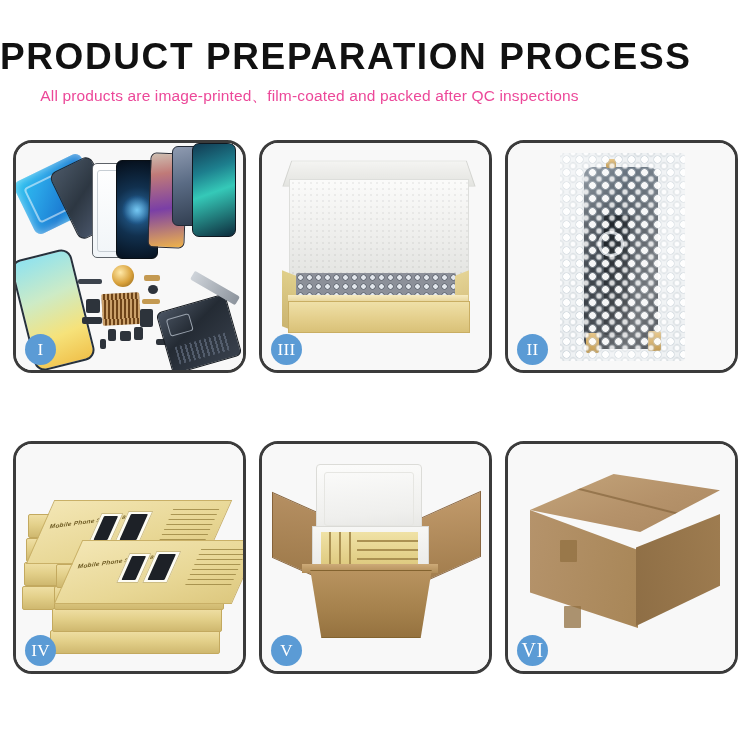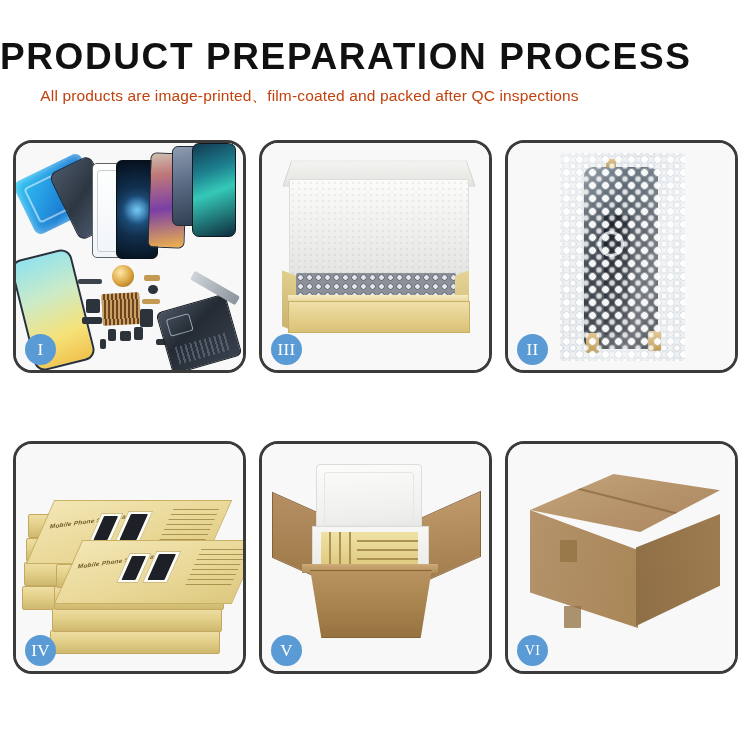--- a/index.html
+++ b/index.html
@@ -30,21 +30,21 @@
     letter-spacing: 1.6px;
     color: #111111;
     line-height: 1.12;
     white-space: nowrap;
     font-family: "Liberation Sans", sans-serif;
   }
   #page-subtitle {
     margin: 0;
     padding-top: 9px;
     font-size: 15.5px;
-    color: #c2410c;
+    color: #ec4899;
     letter-spacing: 0.15px;
     white-space: nowrap;
     font-family: "Liberation Sans", sans-serif;
   }
 
   
   #grid {
     position: absolute;
     left: 13px;
     top: 140px;
@@ -80,21 +80,21 @@
     border-radius: 50%;
     background: #5b9bd5;
     color: #ffffff;
     font-family: "Liberation Serif", serif;
     font-size: 17px;
     line-height: 31px;
     text-align: center;
     letter-spacing: 0.4px;
     z-index: 40;
   }
-  .badge.wide { font-size: 14px; text-align: center; }
+  .badge.wide { font-size: 20px; text-align: center; }
 
   
   .p1 .blue-film {
     position: absolute;
     left: 5px; top: 22px;
     width: 74px; height: 58px;
     background:
       linear-gradient(135deg, #29c6f0 0%, #2aa6e8 28%, #1d7fd4 58%, #2bc3ee 100%);
     border-radius: 7px;
     transform: rotate(-26deg);

